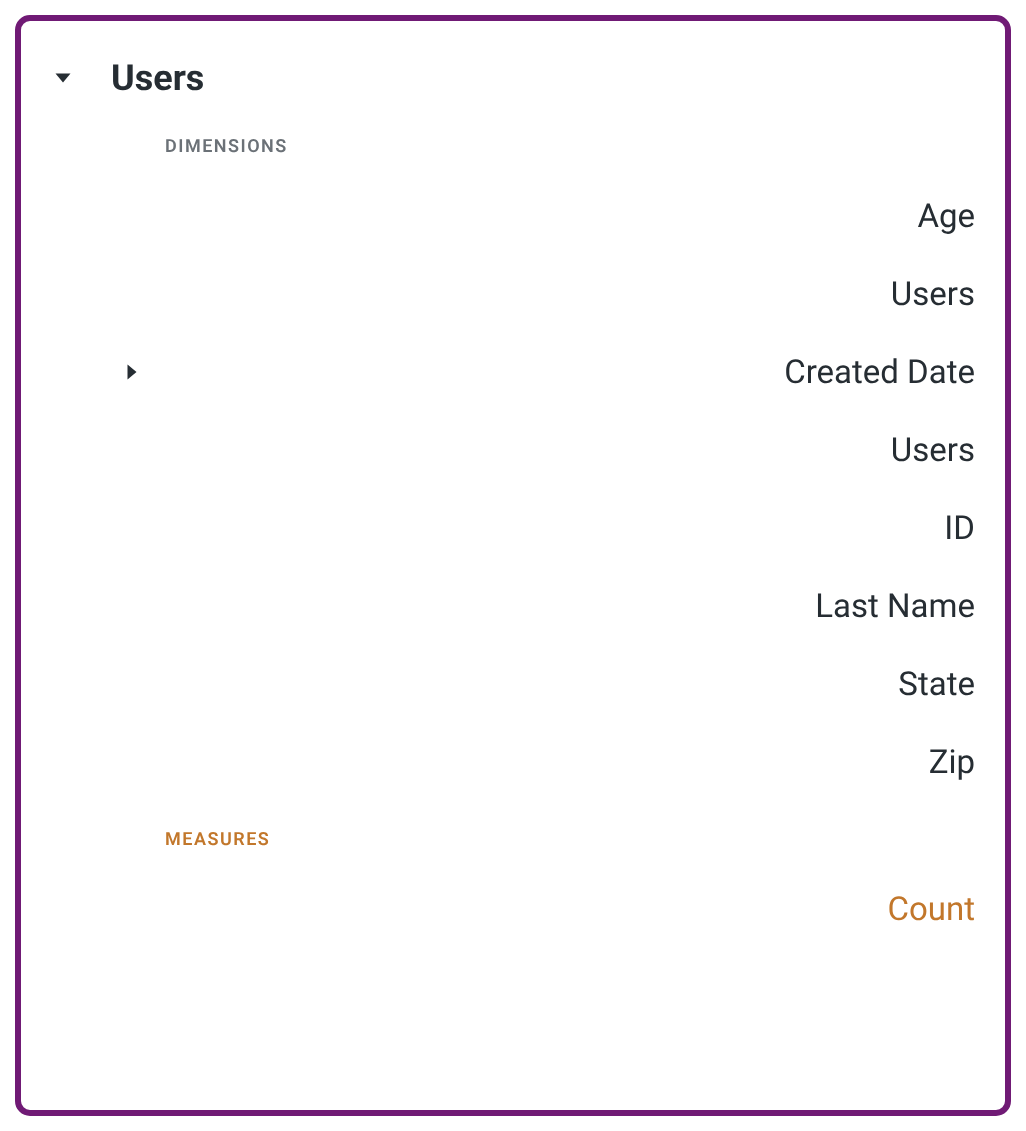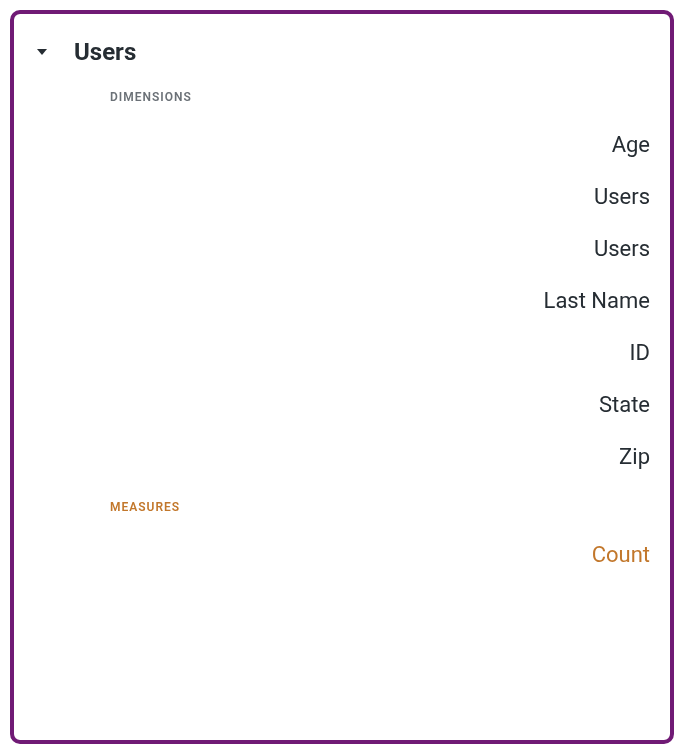--- a/index.html
+++ b/index.html
@@ -114,27 +114,35 @@
     <div class="section-header">DIMENSIONS</div>
 
     <div id="dimensions-list">
         <div class="field-row">
           <span class="field-label">Age</span>
         </div>
         <div class="field-row">
           <span class="field-label">Users</span>
         </div>
         <div class="field-row">
+          <span class="caret-right">
+            <svg viewBox="0 0 12 12" fill="currentColor">
+              <path d="M3 1 L9 6 L3 11 Z"></path>
+            </svg>
+          </span>
+          <span class="field-label">Created Date</span>
+        </div>
+        <div class="field-row">
           <span class="field-label">Users</span>
         </div>
         <div class="field-row">
-          <span class="field-label">Last Name</span>
+          <span class="field-label">ID</span>
         </div>
         <div class="field-row">
-          <span class="field-label">ID</span>
+          <span class="field-label">Last Name</span>
         </div>
         <div class="field-row">
           <span class="field-label">State</span>
         </div>
         <div class="field-row">
           <span class="field-label">Zip</span>
         </div>
       </div>
 
     <div class="section-header measures">MEASURES</div>

